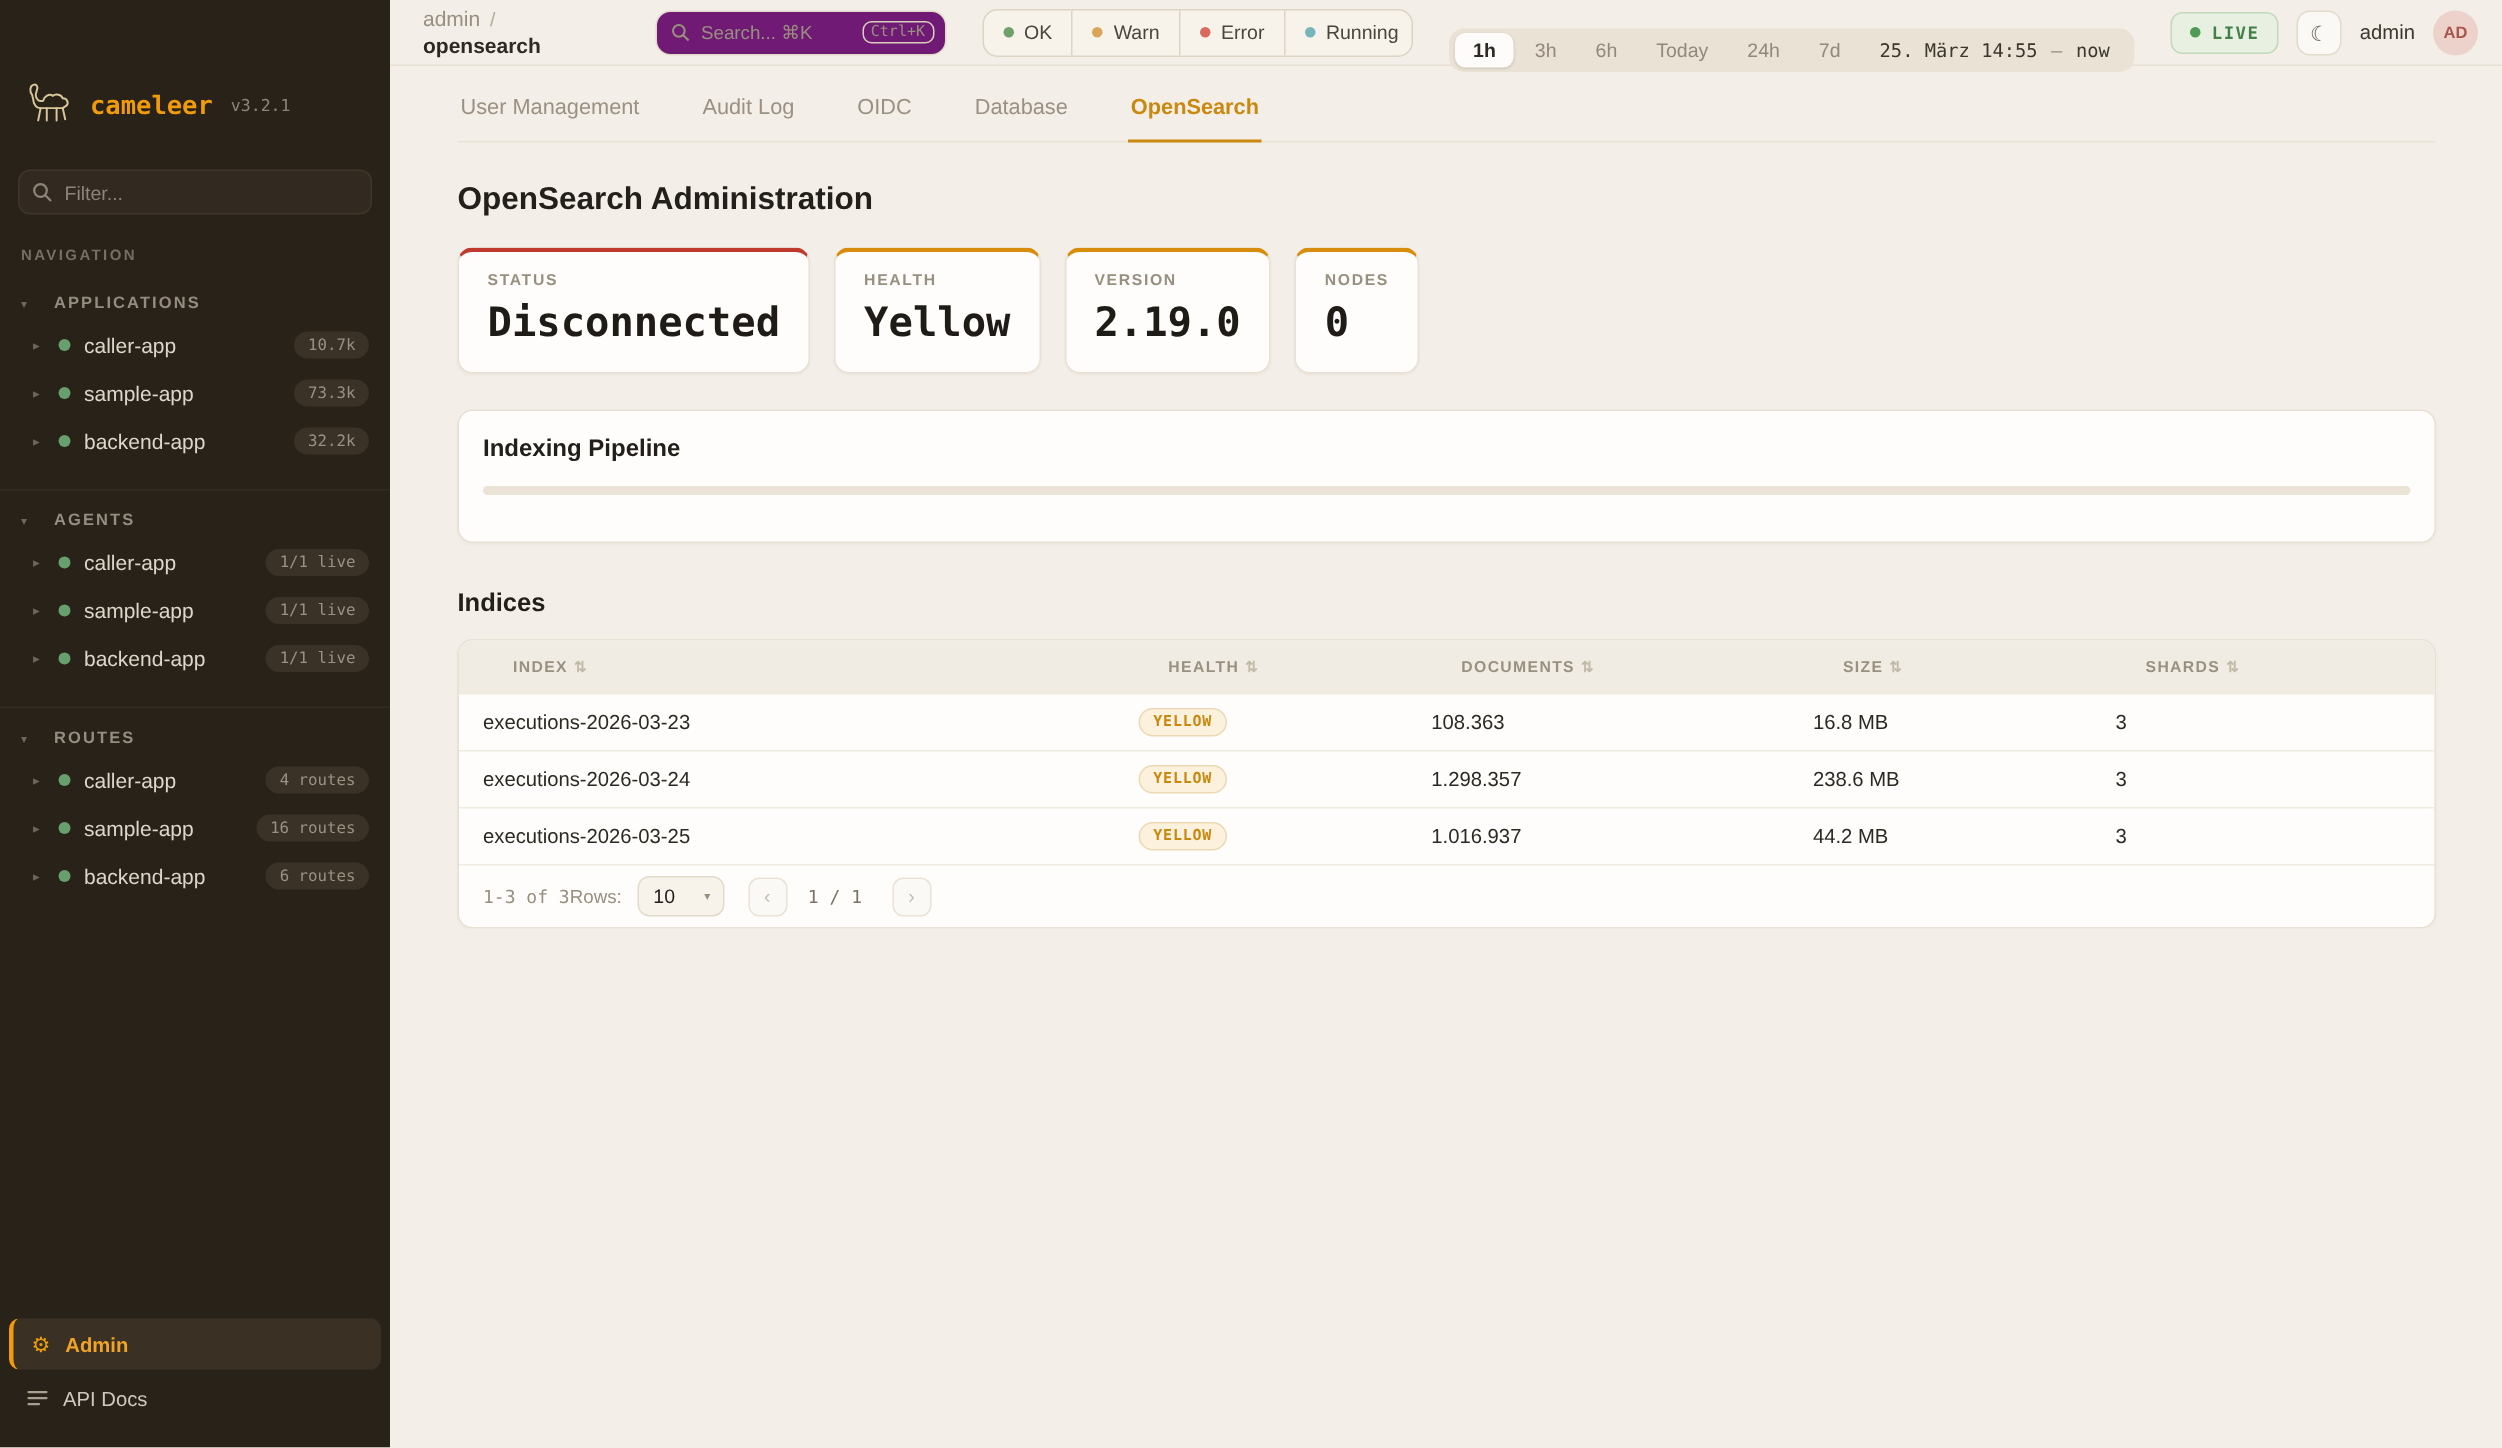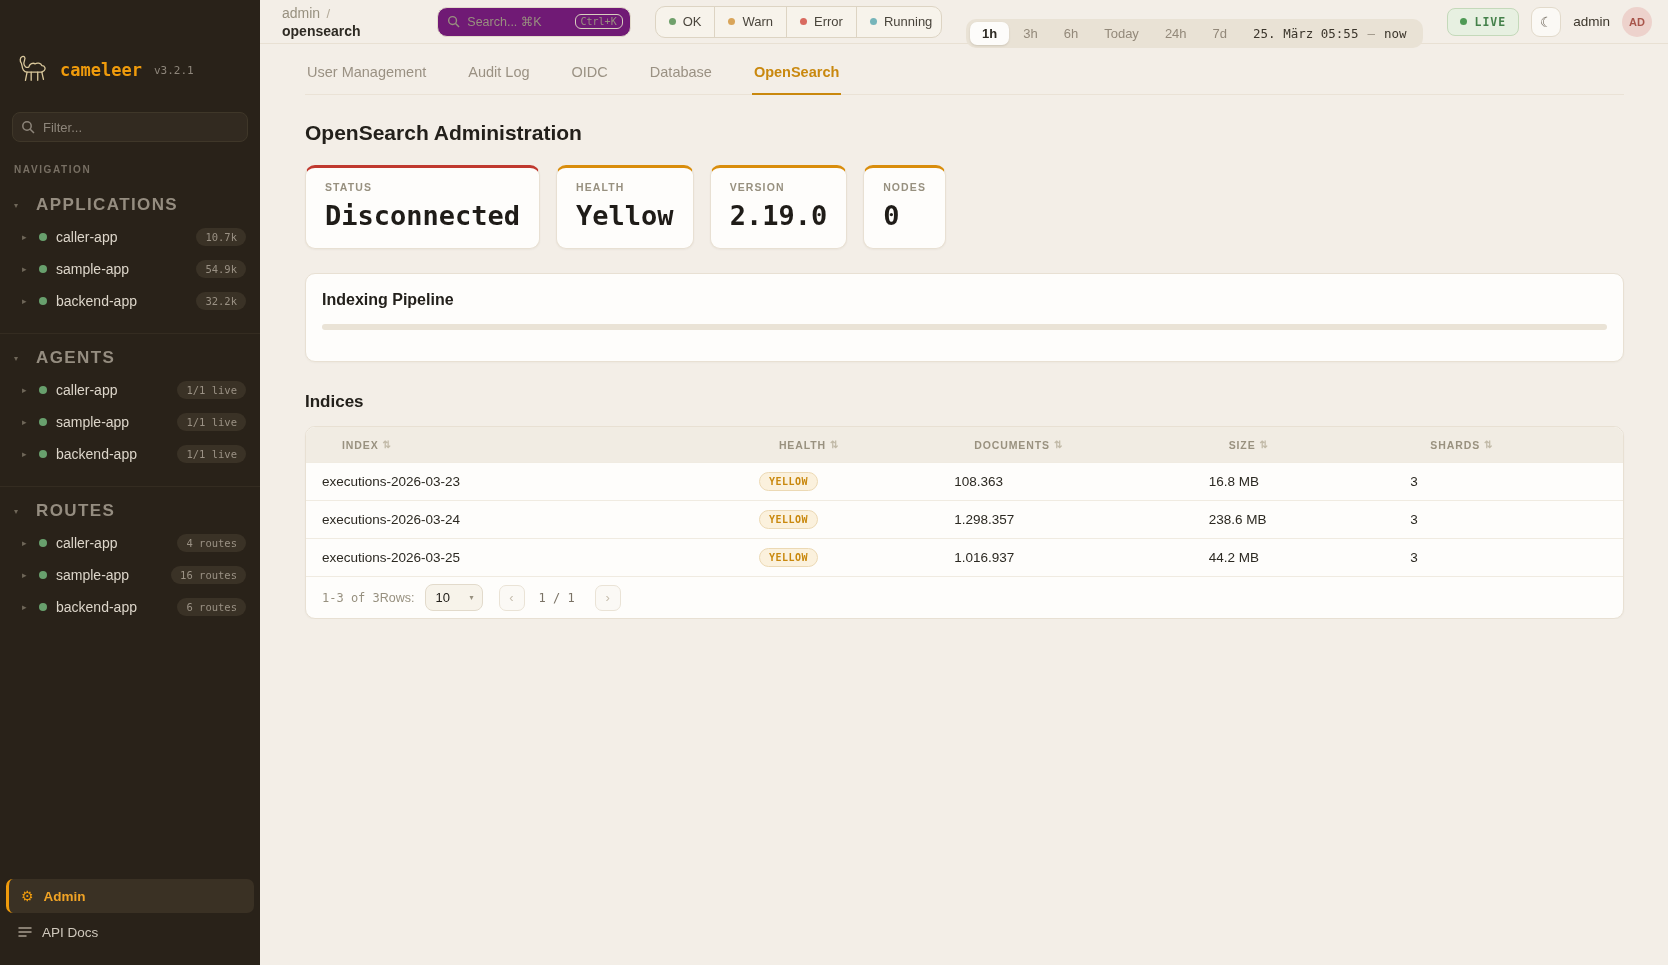--- a/index.html
+++ b/index.html
@@ -14,21 +14,21 @@
   .brand-ver { font-family:"DejaVu Sans Mono", monospace; font-size:11px; color:#8d857a; margin-left:2px; }
   .filter-wrap { margin:10px 12px 4px; position:relative; }
   .filter-wrap svg { position:absolute; left:9px; top:8px; }
   .filter-input { width:100%; height:30px; background:#322a20; border:1px solid #3f3729; border-radius:8px; color:#cfc8bc; font-size:13px; padding:0 10px 0 30px; outline:none; font-family:"Liberation Sans",sans-serif; }
   .filter-input::placeholder { color:#8d857a; }
   .nav-label { padding:18px 14px 6px; font-size:10px; font-weight:bold; letter-spacing:1.6px; color:#776f63; }
   .nav-section { padding:6px 0 10px; }
   .nav-section + .nav-section { border-top:1px solid #342c21; margin-top:6px; }
   .section-head { display:flex; align-items:center; padding:8px 12px 6px 14px; cursor:pointer; }
   .section-caret { font-size:8px; color:#6f6759; width:14px; }
-  .section-label { font-size:17px; font-weight:bold; letter-spacing:1.4px; color:#958d80; margin-left:8px; }
+  .section-label { font-size:11px; font-weight:bold; letter-spacing:1.4px; color:#958d80; margin-left:8px; }
   .nav-item { display:flex; align-items:center; gap:9px; padding:7px 14px 7px 22px; cursor:pointer; }
   .item-chev { font-size:9px; color:#6f6759; width:8px; }
   .dot { width:8px; height:8px; border-radius:50%; background:#68a06d; flex-shrink:0; }
   .item-name { font-size:14px; color:#ddd6ca; }
   .item-badge { margin-left:auto; font-family:"DejaVu Sans Mono", monospace; font-size:10.5px; color:#9a9184; background:#3a3226; border-radius:999px; padding:3px 9px; }
   .sidebar-footer { margin-top:auto; padding:10px 0 14px; }
   .sf-item { display:flex; align-items:center; gap:10px; height:34px; margin:2px 6px; padding:0 12px; border-radius:7px; cursor:pointer; }
   .sf-item.active { background:#3a3124; border-left:3px solid #ef9b0c; }
   .sf-item.active .sf-label { color:#f0a325; font-weight:bold; }
   .sf-gear { color:#ef9b0c; font-size:14px; }
@@ -130,21 +130,21 @@
         <div class="nav-item">
           <span class="item-chev">▸</span>
           <span class="dot"></span>
           <span class="item-name">caller-app</span>
           <span class="item-badge">10.7k</span>
         </div>
         <div class="nav-item">
           <span class="item-chev">▸</span>
           <span class="dot"></span>
           <span class="item-name">sample-app</span>
-          <span class="item-badge">54.9k</span>
+          <span class="item-badge">73.3k</span>
         </div>
         <div class="nav-item">
           <span class="item-chev">▸</span>
           <span class="dot"></span>
           <span class="item-name">backend-app</span>
           <span class="item-badge">32.2k</span>
         </div>
       </div>
       <div class="nav-section">
         <div class="section-head">
@@ -252,21 +252,21 @@
     <div class="timegroup">
       <span id="time-chips" style="display:flex;gap:2px;">
           <span class="chip active">1h</span>
           <span class="chip">3h</span>
           <span class="chip">6h</span>
           <span class="chip">Today</span>
           <span class="chip">24h</span>
           <span class="chip">7d</span>
         </span>
       <span class="time-display">
-        <span>25. März 05:55</span>
+        <span>25. März 14:55</span>
         <span class="time-sep">—</span>
         <span>now</span>
       </span>
     </div>
 
     <div class="right-cluster">
       <div class="live-badge">
         <span class="live-dot"></span>
         <span class="live-label">LIVE</span>
       </div>

